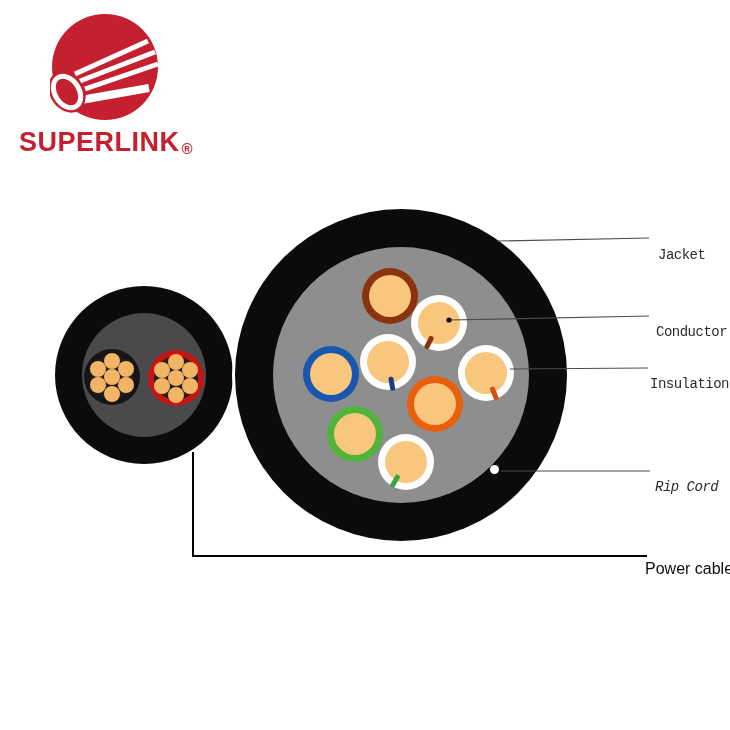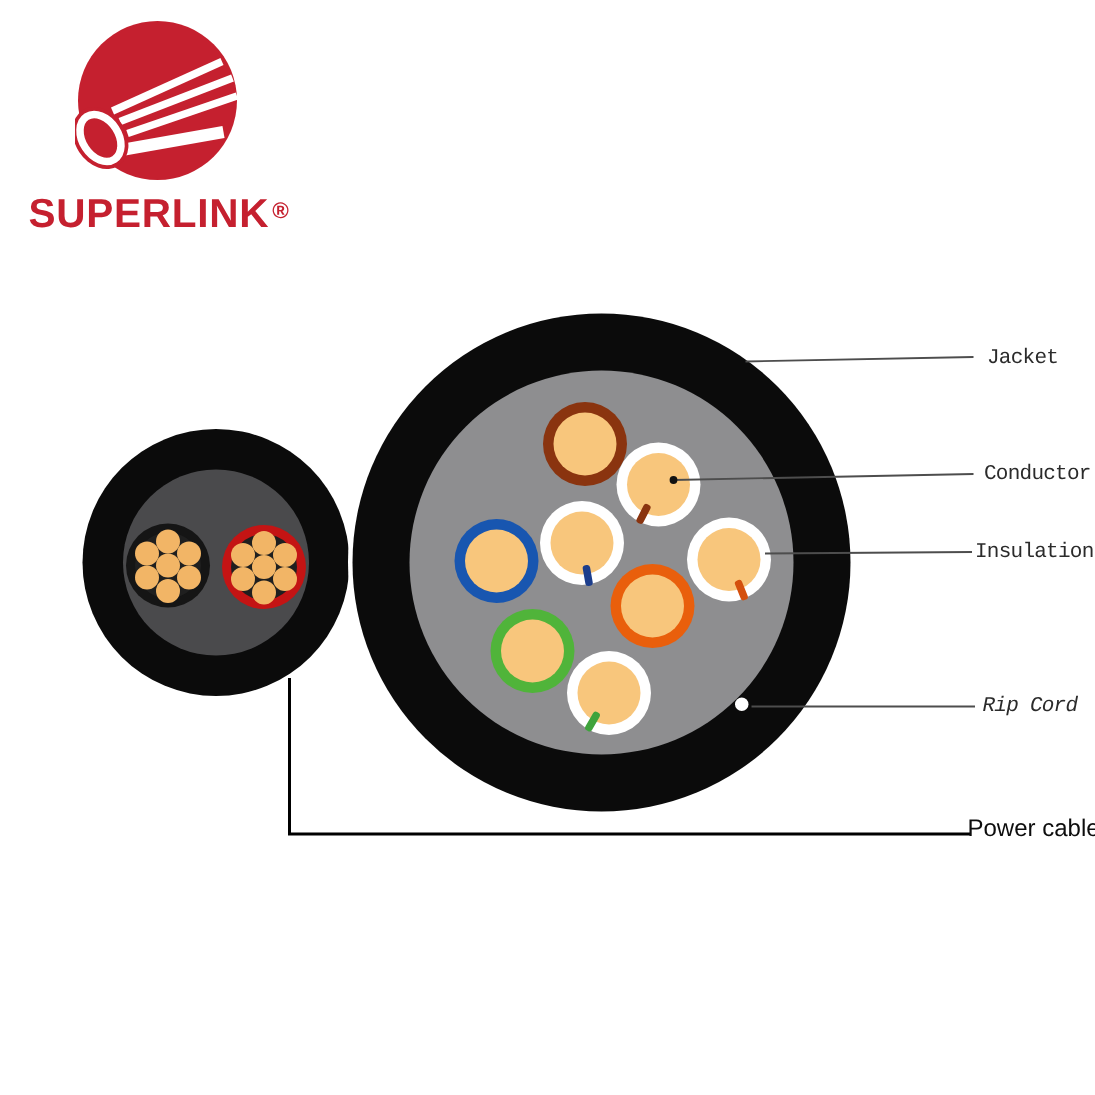--- a/index.html
+++ b/index.html
@@ -4,32 +4,33 @@
 <style>
   html,body{margin:0;padding:0}
   body{
     width:730px;height:730px;position:relative;overflow:hidden;
     background:#ffffff;
     font-family:"Liberation Sans",sans-serif;
   }
   #logo{position:absolute;inset:0;z-index:5}
   #logo svg{position:absolute;left:50px;top:13px}
   #brand{
-    position:absolute;left:19px;top:128px;display:flex;align-items:center;
+    position:absolute;left:19px;top:128px;display:flex;align-items:flex-end;
     font-weight:bold;font-size:27px;letter-spacing:0.5px;line-height:1.1;
     font-family:"Liberation Sans",sans-serif;
   }
   #brand .reg{font-size:15px;font-weight:bold;margin-left:2px;margin-top:-4px}
   #scene{position:absolute;inset:0;z-index:1}
   #lines{position:absolute;left:0;top:0;z-index:3;pointer-events:none}
   #labels{position:absolute;inset:0;z-index:4}
   .callout-label{
     position:absolute;transform:translateY(-50%);white-space:nowrap;
     font-family:"Liberation Mono",monospace;font-size:14px;letter-spacing:-0.5px;
     color:#2b2b2b;
+    margin-top:16px;
   }
   .callout-label.sans{
     font-family:"Liberation Sans",sans-serif;font-size:16px;letter-spacing:0;
     color:#0d0d0d;
   }
 </style>
 </head>
 <body>
 
 <div id="logo">

